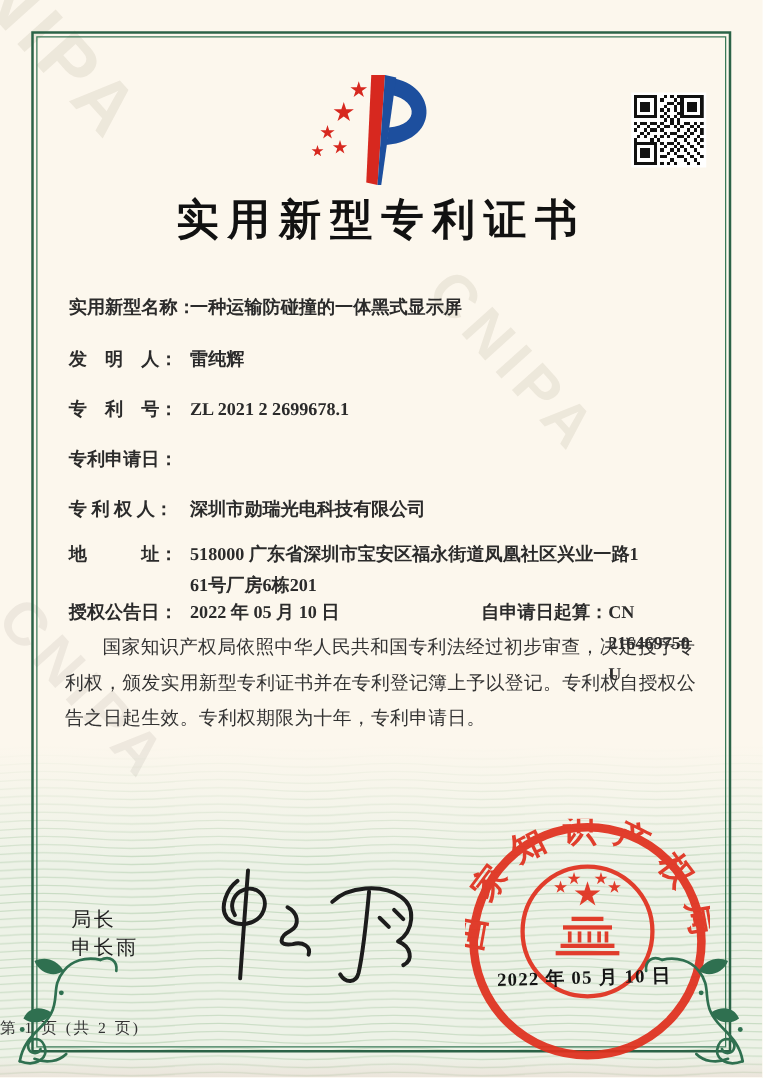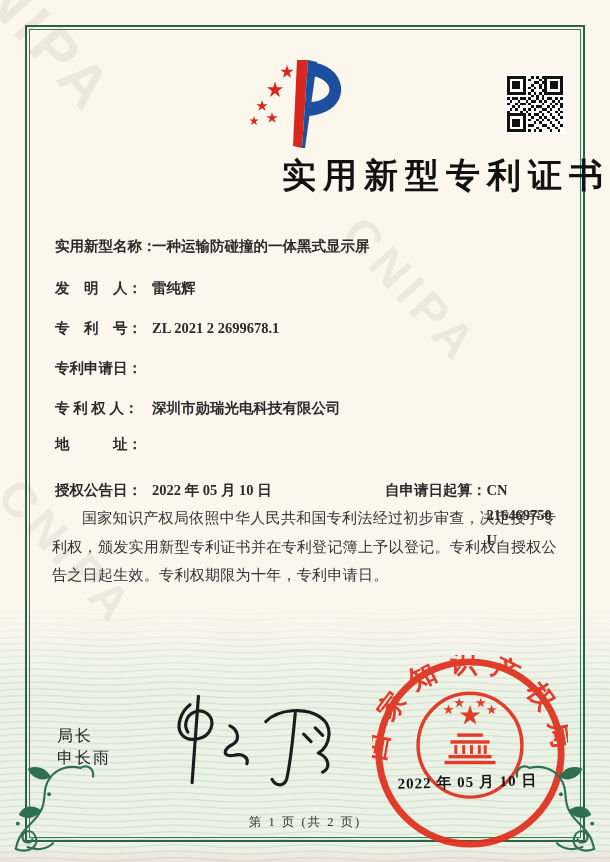--- a/index.html
+++ b/index.html
@@ -21,39 +21,39 @@
     border:2.5px solid #2b6347;}
   .frame-inner{position:absolute;inset:2px;border:1px solid #3a7a58;}
   
   .wm{font-family:"Liberation Sans","DejaVu Sans",sans-serif;font-weight:bold;
     color:rgba(135,120,90,.12);letter-spacing:6px;transform-origin:left top;
     transform:rotate(48deg);font-size:48px;white-space:nowrap;}
   
   .certno{left:55px;top:66px;font-size:13.5px;letter-spacing:3px;color:#2a2a2a;}
   .logo{left:245px;top:56px;}
   .qr{left:505px;top:74px;width:56px;height:56px;background:#fff;padding:2px;}
-  .title{left:0;top:153px;width:610px;text-align:right;font-size:34px;
+  .title{left:0;top:153px;width:610px;text-align:center;font-size:34px;
     font-weight:bold;letter-spacing:7px;color:#111;}
   
   .row{left:55px;width:505px;display:flex;font-size:14.5px;font-weight:bold;color:#2b2b2b;line-height:25px;}
   .row .lab{flex:none;width:97px;white-space:nowrap;}
   .row .val{white-space:pre-line;}
   .grant2{left:330px;display:flex;font-size:14.5px;font-weight:bold;color:#2b2b2b;}
   
   .paras{left:52px;top:504px;width:507px;font-size:15px;line-height:28.5px;color:#333;
     letter-spacing:.3px;}
   .paras p{margin:0;text-indent:2em;}
   
   .signer{left:57px;font-size:16px;color:#222;letter-spacing:2px;}
   .sig{left:160px;top:690px;}
   
   .seal{left:372px;top:655px;width:196px;height:196px;opacity:.93;}
   .sealdate{left:385px;top:773px;width:165px;text-align:center;font-size:15px;
     font-weight:bold;color:#151515;transform:rotate(-1.5deg);letter-spacing:1px;z-index:6;}
-  .footer{left:0;top:814px;width:610px;text-align:center;font-size:12.5px;
+  .footer{left:0;top:814px;width:610px;text-align:left;font-size:12.5px;
     letter-spacing:2px;color:#333;}
   .orn{z-index:3;}
 </style>
 </head>
 <body>
 
 <div class="page">
 
   <svg class="abs waves" viewBox="0 0 610 266" preserveAspectRatio="none">
     <defs>
@@ -169,20 +169,22 @@
   </div>
   <div class="abs row" style="top:356px;">
     <span class="lab">专利申请日：</span>
   </div>
   <div class="abs row" style="top:396px;">
     <span class="lab">专 利 权 人：</span>
     <span class="val">深圳市勋瑞光电科技有限公司</span>
   </div>
   <div class="abs row" style="top:432px;">
     <span class="lab">地　　　址：</span>
+    <span class="val">518000 广东省深圳市宝安区福永街道凤凰社区兴业一路1
+61号厂房6栋201</span>
   </div>
   <div class="abs row" style="top:478px;">
     <span class="lab">授权公告日：</span>
     <span class="val">2022 年 05 月 10 日</span>
     <span class="abs grant2">
       <span class="lab" style="width:auto;">自申请日起算：</span>
       <span class="val">CN 216469750 U</span>
     </span>
   </div>
 

